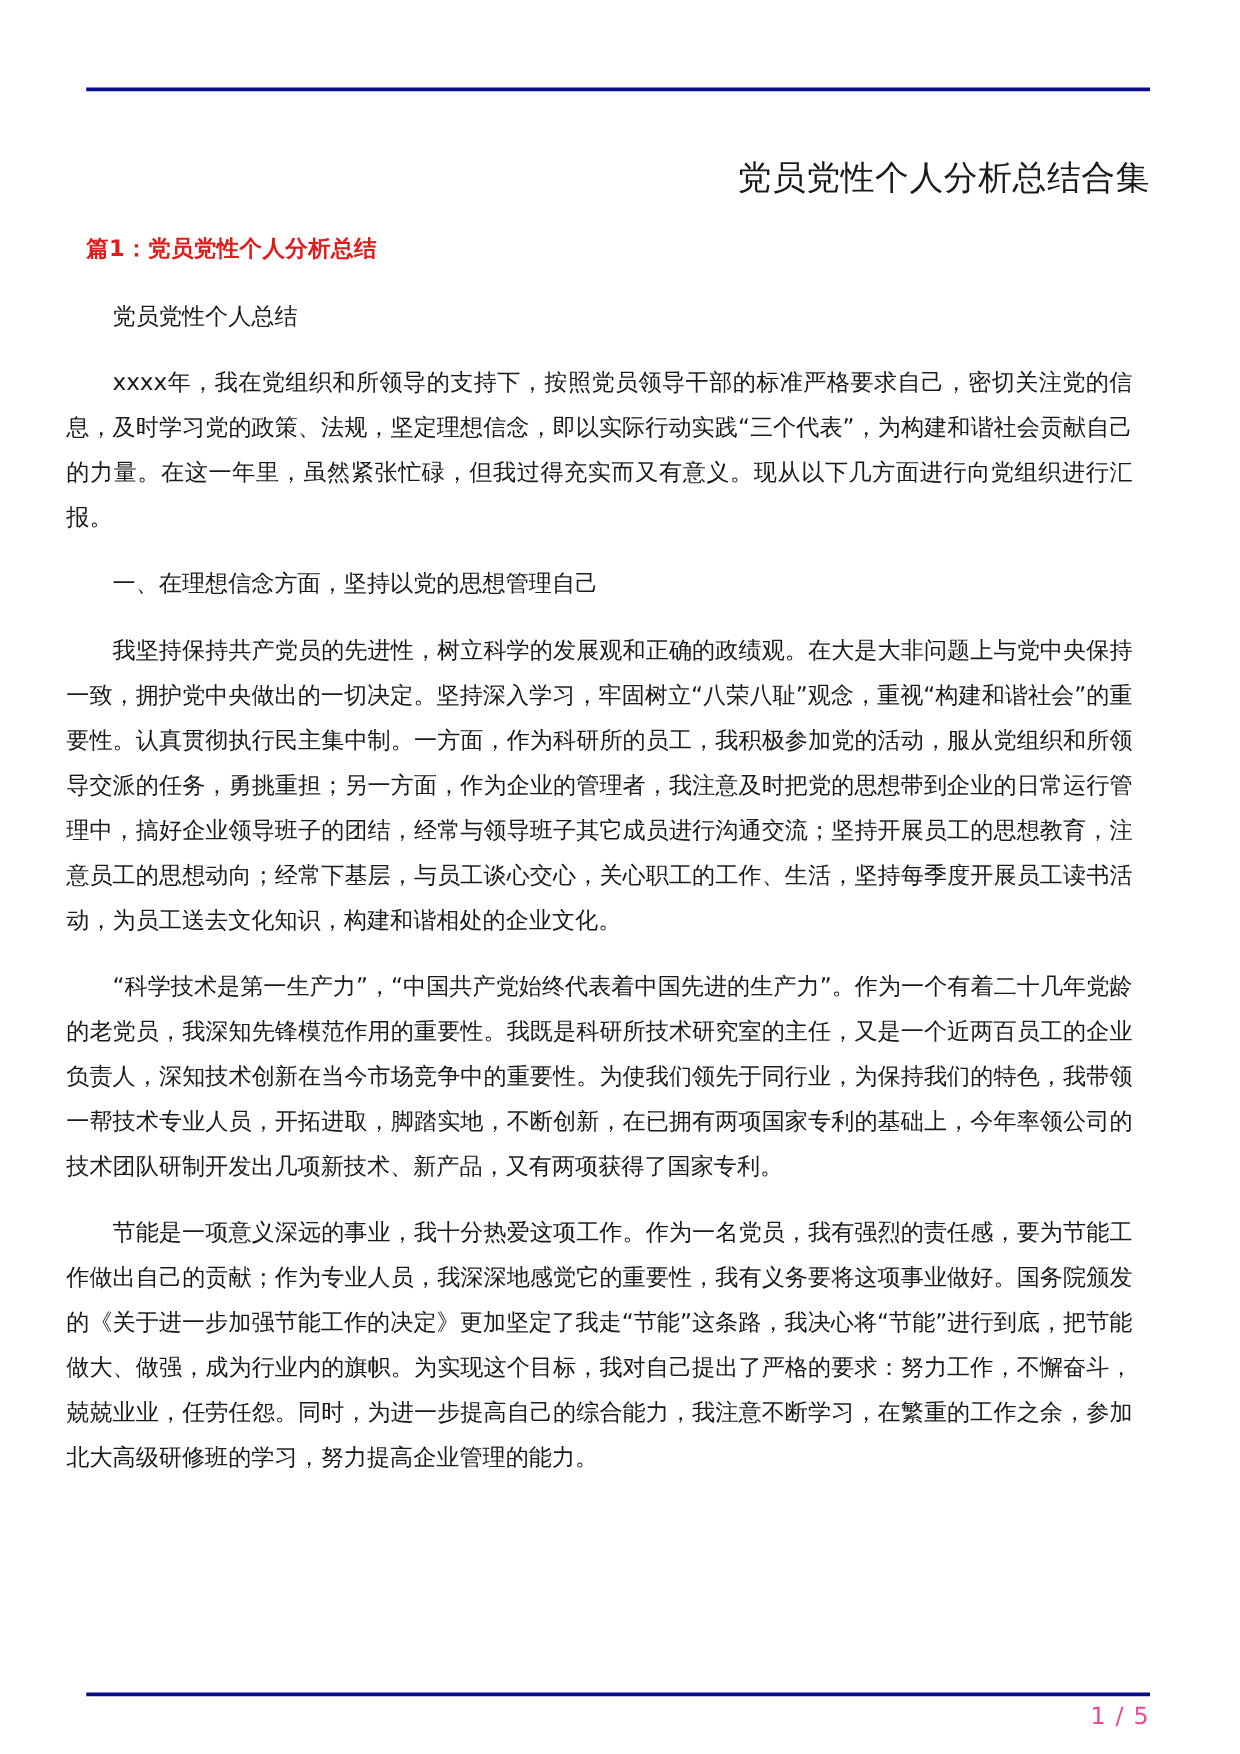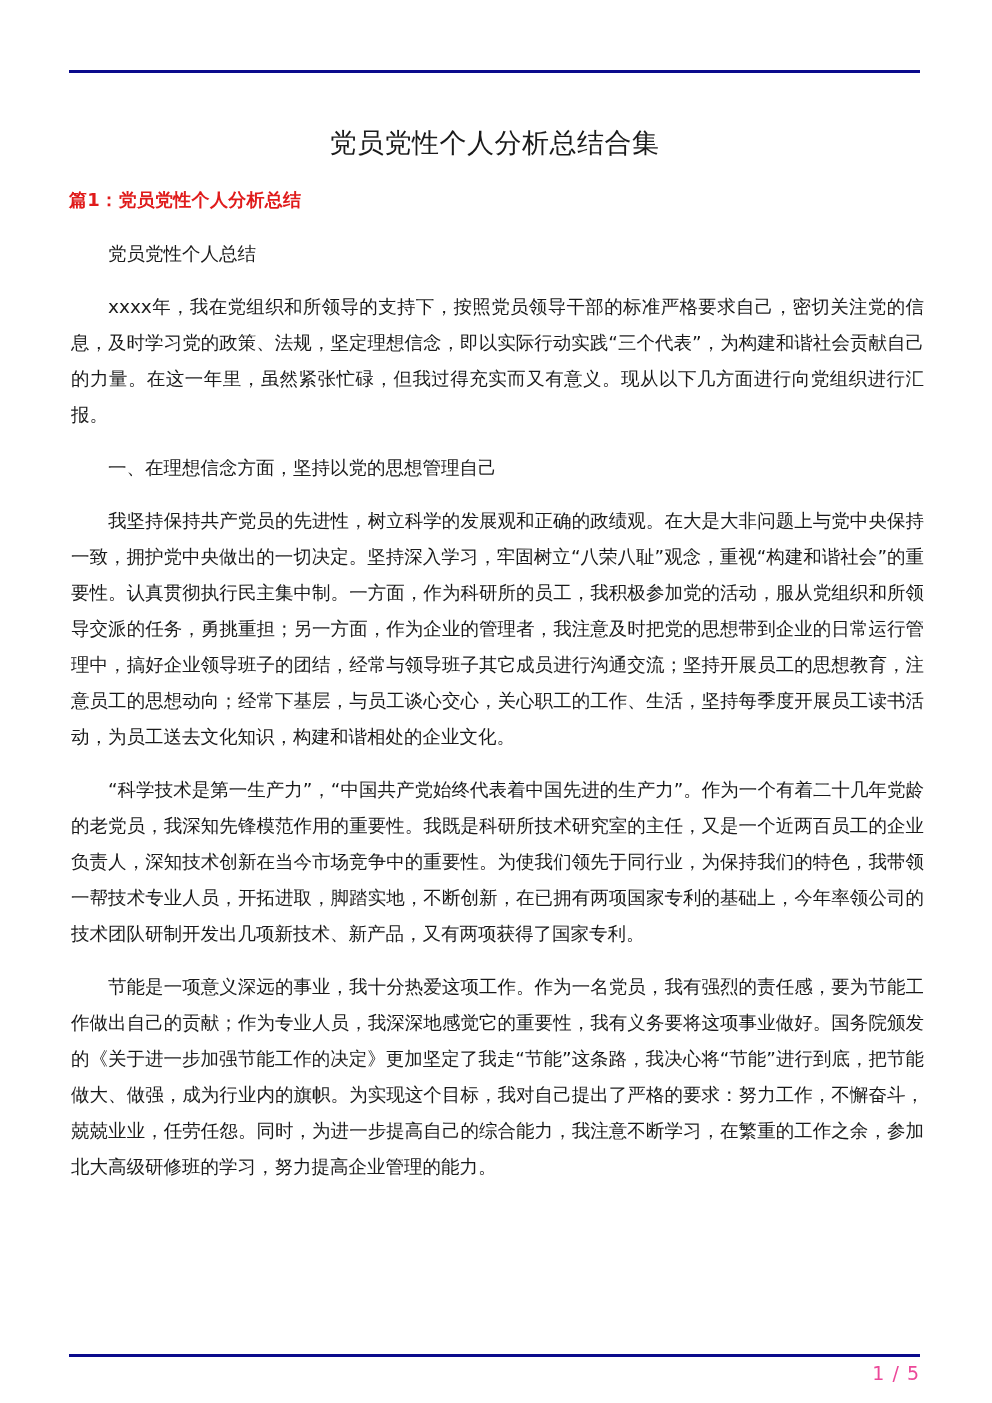--- a/index.html
+++ b/index.html
@@ -26,21 +26,21 @@
     background: #0a0a8c;
   }
   #header-rule { top: 70px; }
   #footer-rule { top: 1354px; }
 
   #doc-title {
     position: absolute;
     top: 126px;
     left: 69px;
     width: 851px;
-    text-align: center;
+    text-align: right;
     font-size: 27px;
     line-height: 34px;
     color: #1a1a1a;
     font-weight: 400;
     letter-spacing: 0.5px;
   }
 
   #section-heading {
     position: absolute;
     top: 186px;
@@ -49,21 +49,21 @@
     font-size: 18px;
     line-height: 28px;
     font-weight: bold;
     color: #e01b1b;
     letter-spacing: 0.3px;
   }
 
   #body-content {
     position: absolute;
     top: 236px;
-    left: 71px;
+    left: 53px;
     width: 853px;
   }
   .para {
     margin: 0 0 17px 0;
     font-size: 18.5px;
     line-height: 36px;
     color: #1a1a1a;
     text-align: justify;
     text-justify: inter-ideograph;
     word-break: break-all;

